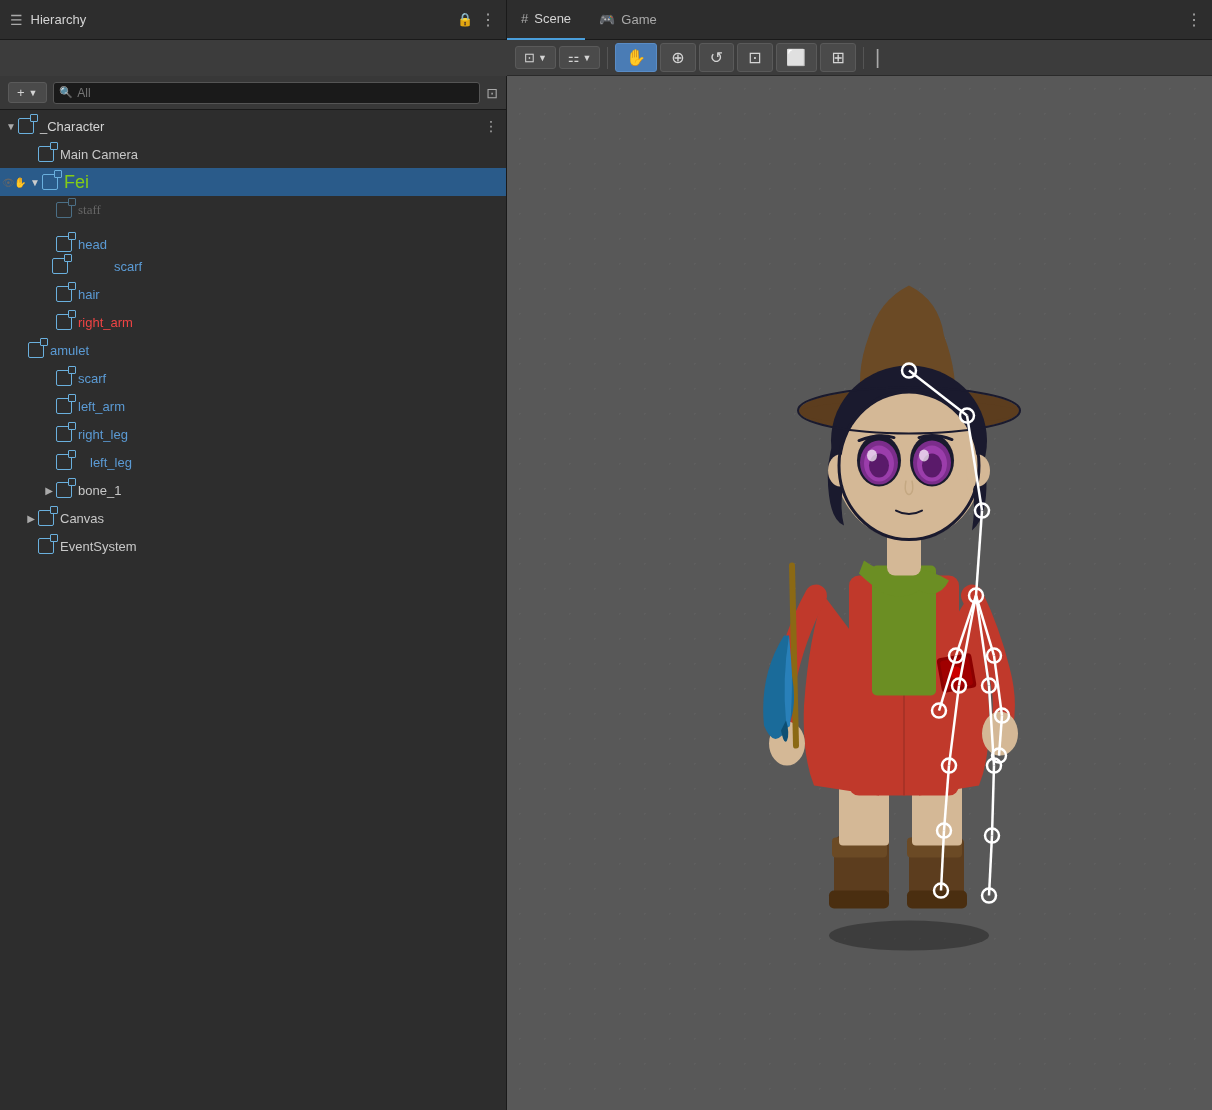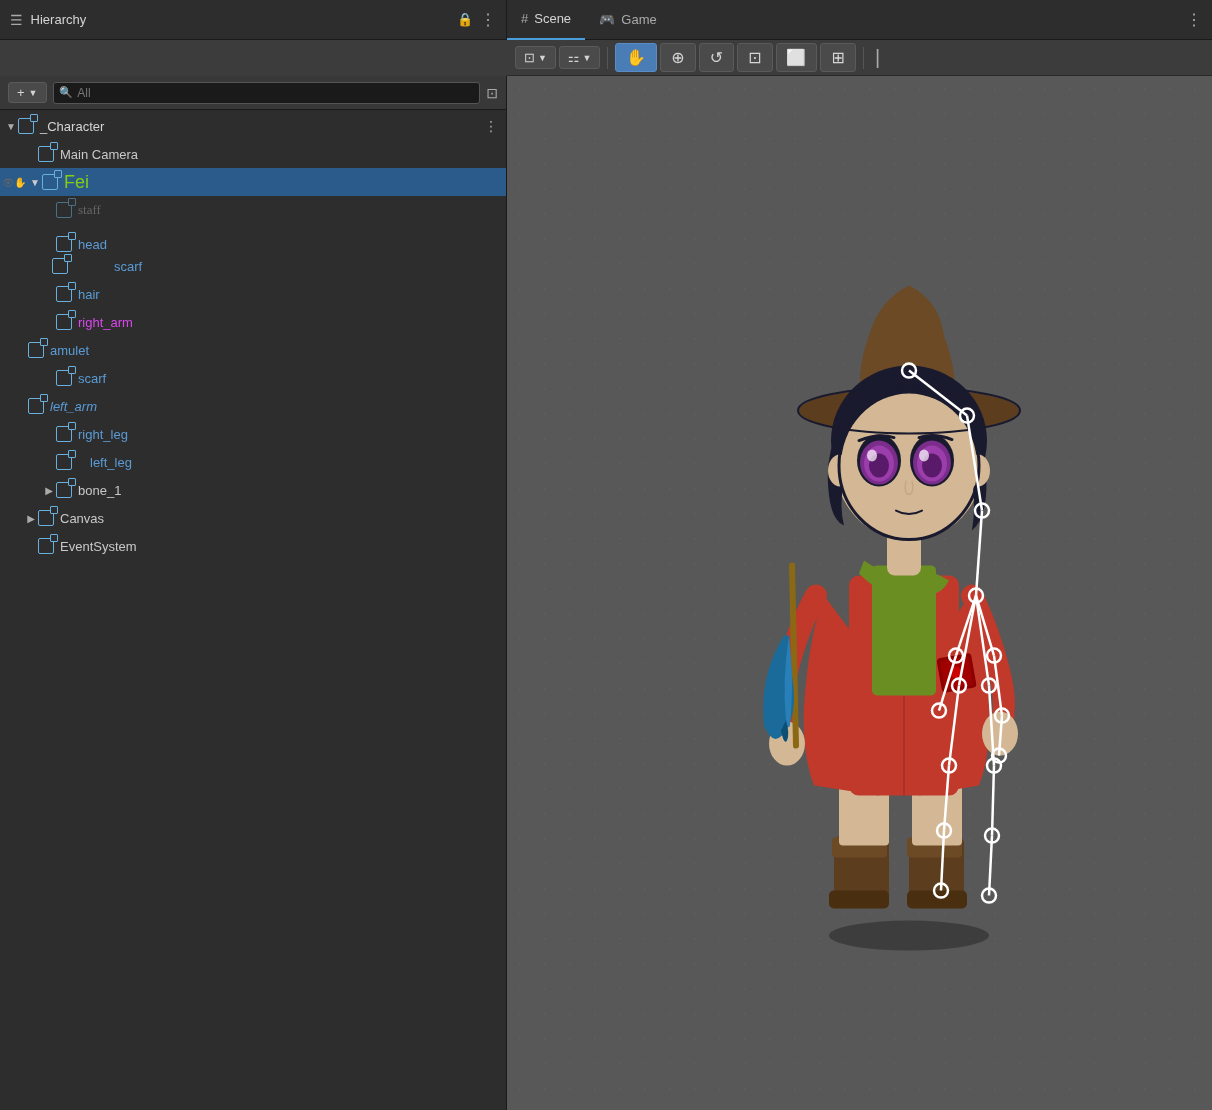--- a/index.html
+++ b/index.html
@@ -152,38 +152,38 @@
           <div style="width:16px;height:16px;border:1.5px solid #6ab0de;border-radius:2px;margin-right:6px;flex-shrink:0;position:relative;">
             <div style="position:absolute;width:8px;height:8px;border:1px solid #6ab0de;top:-5px;right:-5px;background:#2d2d2d;border-radius:1px;"></div>
           </div>
           <span style="color:#5b9bd5;font-size:13px;">hair</span>
         </div>
 
         <div style="display:flex;align-items:center;height:28px;padding-left:56px;cursor:pointer;">
           <div style="width:16px;height:16px;border:1.5px solid #6ab0de;border-radius:2px;margin-right:6px;flex-shrink:0;position:relative;">
             <div style="position:absolute;width:8px;height:8px;border:1px solid #6ab0de;top:-5px;right:-5px;background:#2d2d2d;border-radius:1px;"></div>
           </div>
-          <span style="color:#d946ef;font-size:13px;">right_arm</span>
+          <span style="color:#ef4444;font-size:13px;">right_arm</span>
         </div>
 
         <div style="display:flex;align-items:center;height:28px;padding-left:28px;cursor:pointer;">
           <div style="width:16px;height:16px;border:1.5px solid #6ab0de;border-radius:2px;margin-right:6px;flex-shrink:0;position:relative;">
             <div style="position:absolute;width:8px;height:8px;border:1px solid #6ab0de;top:-5px;right:-5px;background:#2d2d2d;border-radius:1px;"></div>
           </div>
           <span style="color:#5b9bd5;font-size:13px;">amulet</span>
         </div>
 
         <div style="display:flex;align-items:center;height:28px;padding-left:56px;cursor:pointer;">
           <div style="width:16px;height:16px;border:1.5px solid #6ab0de;border-radius:2px;margin-right:6px;flex-shrink:0;position:relative;">
             <div style="position:absolute;width:8px;height:8px;border:1px solid #6ab0de;top:-5px;right:-5px;background:#2d2d2d;border-radius:1px;"></div>
           </div>
           <span style="color:#5b9bd5;font-size:13px;">scarf</span>
         </div>
 
-        <div style="display:flex;align-items:center;height:28px;padding-left:28px;cursor:pointer;font-style:italic;">
+        <div style="display:flex;align-items:center;height:28px;padding-left:56px;cursor:pointer;">
           <div style="width:16px;height:16px;border:1.5px solid #6ab0de;border-radius:2px;margin-right:6px;flex-shrink:0;position:relative;">
             <div style="position:absolute;width:8px;height:8px;border:1px solid #6ab0de;top:-5px;right:-5px;background:#2d2d2d;border-radius:1px;"></div>
           </div>
           <span style="color:#5b9bd5;font-size:13px;">left_arm</span>
         </div>
 
         <div style="display:flex;align-items:center;height:28px;padding-left:56px;cursor:pointer;">
           <div style="width:16px;height:16px;border:1.5px solid #6ab0de;border-radius:2px;margin-right:6px;flex-shrink:0;position:relative;">
             <div style="position:absolute;width:8px;height:8px;border:1px solid #6ab0de;top:-5px;right:-5px;background:#2d2d2d;border-radius:1px;"></div>
           </div>

